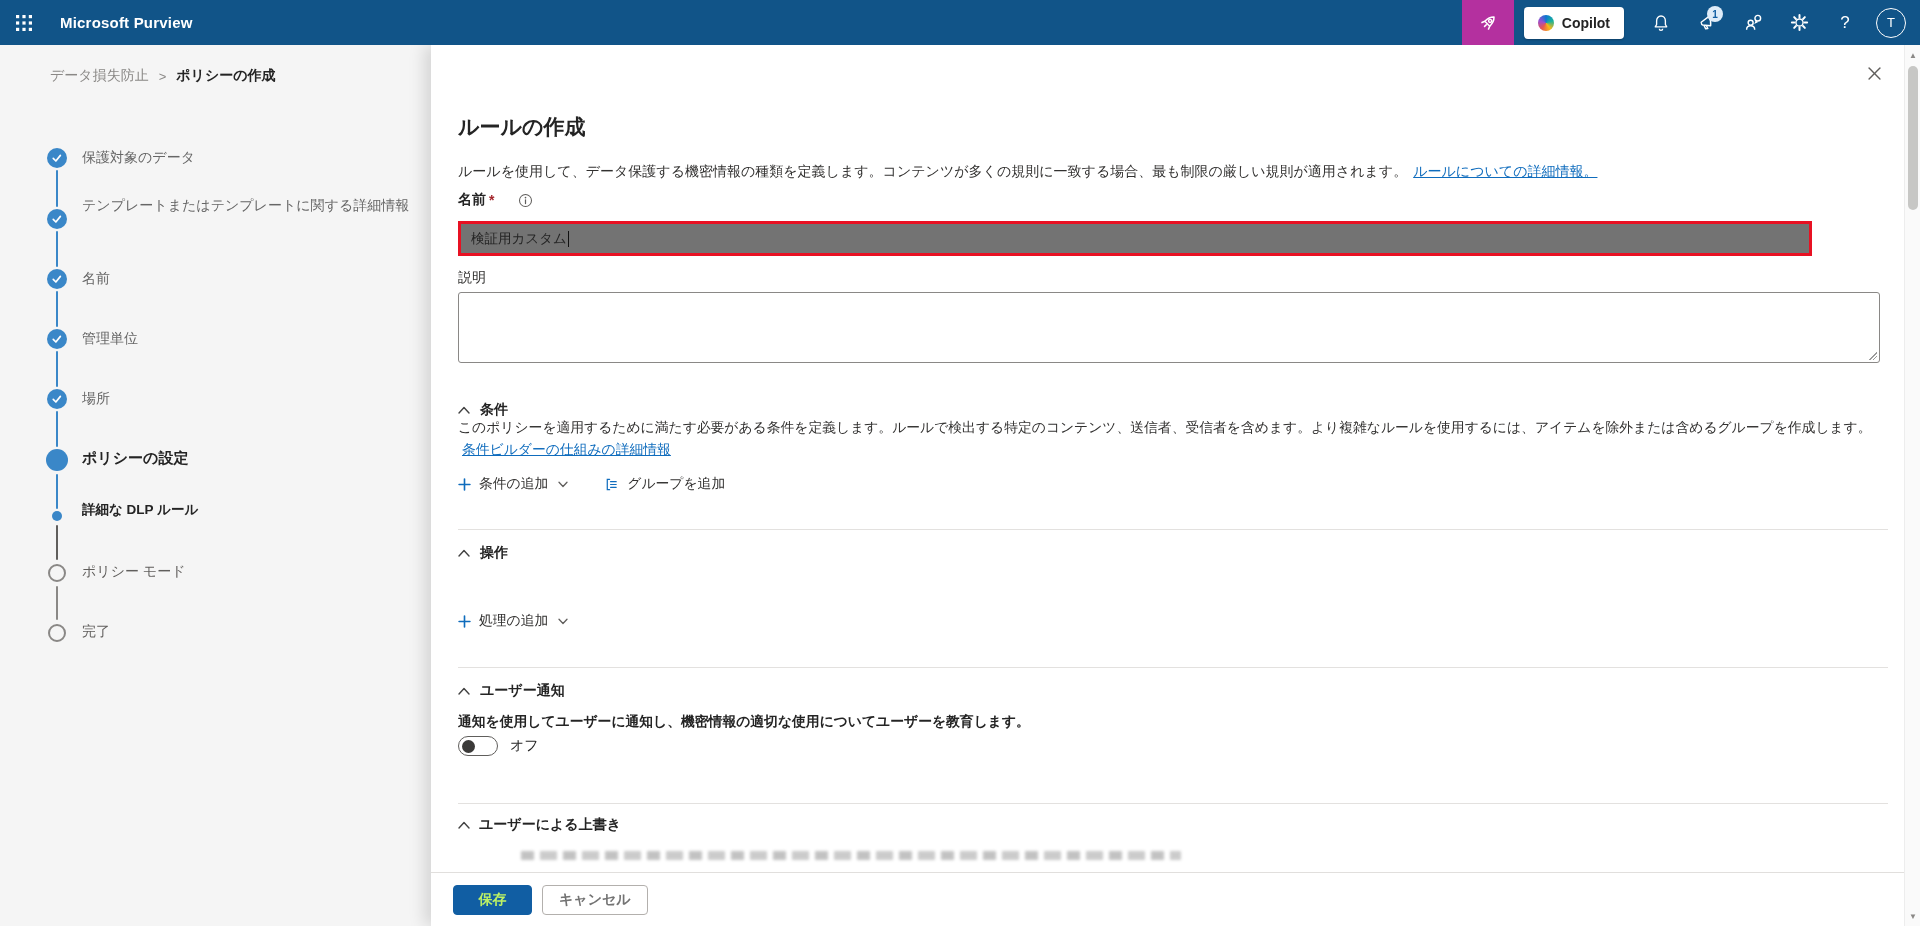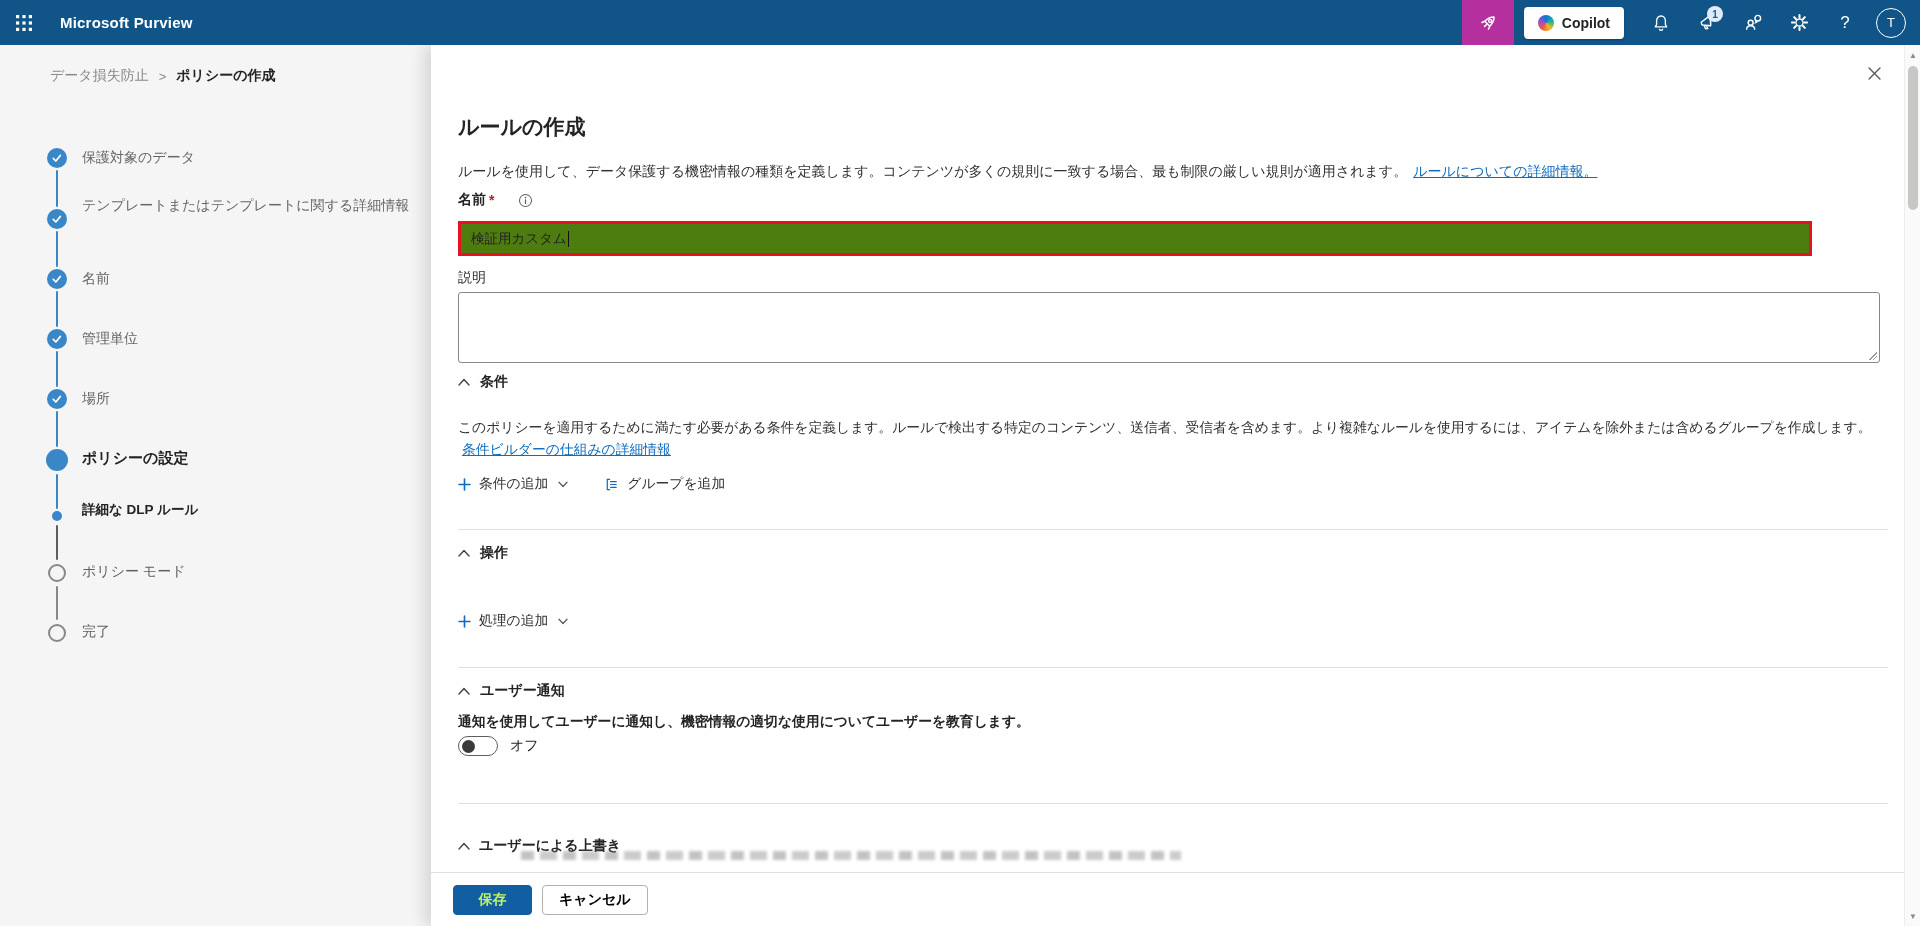--- a/index.html
+++ b/index.html
@@ -50,21 +50,21 @@
   .close-btn { position:absolute; right:33px; top:15px; width:26px; height:26px; display:flex; align-items:center; justify-content:center; cursor:pointer; }
   .panel-title { position:absolute; left:27px; top:68px; font-size:21px; font-weight:700; color:#242424; }
   .intro { position:absolute; left:27px; top:116px; width:1430px; font-size:14px; color:#323130; line-height:20px; }
   a.link { color:#0f6cbd; text-decoration:underline; cursor:pointer; }
   .intro a.link { margin-left:6px; }
 
   .name-row { position:absolute; left:27px; top:146px; display:flex; align-items:center; }
   .field-label { font-size:14px; font-weight:700; color:#242424; }
   .req { color:#a4262c; font-weight:700; margin-left:3px; font-size:14px; }
   .info-ic { margin-left:24px; display:flex; }
-  .name-input { position:absolute; left:27px; top:176px; width:1354px; height:35px; background:#4d7c0f; border:3px solid #e81123; display:flex; align-items:center; padding-left:10px; font-size:13.5px; color:#242424; cursor:text; }
+  .name-input { position:absolute; left:27px; top:176px; width:1354px; height:35px; background:#737373; border:3px solid #e81123; display:flex; align-items:center; padding-left:10px; font-size:13.5px; color:#242424; cursor:text; }
   .caret { display:inline-block; width:1px; height:16px; background:#111; margin-left:1px; animation:none; }
 
   .desc-label { position:absolute; left:27px; top:224px; font-size:14px; color:#323130; }
   .desc-textarea { position:absolute; left:27px; top:247px; width:1422px; height:71px; border:1px solid #8a8886; border-radius:3px; resize:none; outline:none; font-family:inherit; font-size:13.5px; padding:8px 10px; color:#242424; }
   .gripper { position:absolute; left:1437px; top:306px; width:9px; height:9px; background:
     linear-gradient(135deg, transparent 0 55%, #9a9a9a 55% 62%, transparent 62% 75%, #9a9a9a 75% 82%, transparent 82%); pointer-events:none; }
 
   .sec-header { position:absolute; left:27px; display:flex; align-items:center; gap:10px; cursor:pointer; }
   .sec-title { font-size:14px; font-weight:700; color:#242424; }
   .sec-body { position:absolute; left:27px; width:1430px; font-size:13.8px; line-height:22px; color:#323130; }
@@ -80,21 +80,21 @@
   .toggle-row { position:absolute; left:27px; display:flex; align-items:center; gap:12px; }
   .toggle { width:40px; height:20px; border:1px solid #605e5c; border-radius:10px; position:relative; background:#fff; cursor:pointer; }
   .toggle .knob { position:absolute; left:3px; top:2.5px; width:13px; height:13px; border-radius:50%; background:#3b3a39; }
   .toggle-lbl { font-size:14px; color:#242424; }
 
   .smudge { position:absolute; left:90px; top:806px; width:660px; height:9px; opacity:.45; filter:blur(1.6px);
     background:repeating-linear-gradient(90deg,#7a7a7a 0 13px, transparent 13px 19px, #8d8d8d 19px 36px, transparent 36px 42px); }
 
   .panel-footer { position:absolute; left:0; bottom:0; width:1473px; height:54px; background:#fff; border-top:1px solid #e1dfdd; display:flex; align-items:center; padding-left:22px; }
   .btn-primary { height:30px; min-width:79px; padding:0 16px; background:#115ea3; color:#bef264; border:1px solid #115ea3; border-radius:4px; font-size:14px; font-weight:700; cursor:pointer; font-family:inherit; }
-  .btn-secondary { height:30px; min-width:104px; padding:0 16px; margin-left:10px; background:#fff; color:#000000; border:1px solid #b3b0ad; border-radius:4px; font-size:14px; font-weight:700; cursor:pointer; font-family:inherit; }
+  .btn-secondary { height:30px; min-width:104px; padding:0 16px; margin-left:10px; background:#fff; color:#737373; border:1px solid #b3b0ad; border-radius:4px; font-size:14px; font-weight:700; cursor:pointer; font-family:inherit; }
 
   .scrollbar { position:absolute; right:0; top:0; width:16px; height:881px; background:#fafafa; border-left:1px solid #ededed; }
   .sb-arrow { position:absolute; left:0; width:16px; height:16px; color:#8a8886; font-size:8px; display:flex; align-items:center; justify-content:center; cursor:pointer; }
   .sb-arrow.up { top:2px; }
   .sb-arrow.down { bottom:2px; }
   .sb-thumb { position:absolute; left:3px; top:21px; width:10px; height:144px; background:#c7c7c5; border-radius:5px; cursor:grab; }
 </style>
 </head>
 <body>
 
@@ -287,21 +287,21 @@
 
     <div class="name-input">
       <span>検証用カスタム</span>
         <span class="caret"></span>
     </div>
 
     <div class="desc-label">説明</div>
     <textarea class="desc-textarea" aria-label="説明" style=""></textarea>
     <div class="gripper"></div>
 
-    <div class="sec-header" style="top:328px;">
+    <div class="sec-header" style="top:356px;">
       <svg width="12" height="8" viewBox="0 0 12 8">
           <polyline points="1,7 6,1.5 11,7" fill="none" stroke="#424242" stroke-width="1.4" stroke-linecap="round" stroke-linejoin="round"></polyline>
         </svg>
       <span class="sec-title">条件</span>
     </div>
     <div class="sec-body" style="top:372px;">
       <span>このポリシーを適用するために満たす必要がある条件を定義します。ルールで検出する特定のコンテンツ、送信者、受信者を含めます。より複雑なルールを使用するには、アイテムを除外または含めるグループを作成します。</span><a class="link">条件ビルダーの仕組みの詳細情報</a>
     </div>
     <div class="cmd-row" style="top:430px;">
       <div class="cmd-btn">
@@ -363,21 +363,21 @@
     <div class="sec-body bold" style="top:666px;">通知を使用してユーザーに通知し、機密情報の適切な使用についてユーザーを教育します。</div>
     <div class="toggle-row" style="top:691px;">
       <div class="toggle">
         <div class="knob"></div>
       </div>
       <span class="toggle-lbl">オフ</span>
     </div>
 
     <div class="divider" style="top:758px;"></div>
 
-    <div class="sec-header" style="top:792px;gap:9px;">
+    <div class="sec-header" style="top:771px;gap:9px;">
       <svg width="12" height="8" viewBox="0 0 12 8">
           <polyline points="1,7 6,1.5 11,7" fill="none" stroke="#424242" stroke-width="1.4" stroke-linecap="round" stroke-linejoin="round"></polyline>
         </svg>
       <span class="sec-title">ユーザーによる上書き</span>
     </div>
     <div class="smudge"></div>
 
     <div class="panel-footer">
       <button class="btn-primary">保存</button>
       <button class="btn-secondary">キャンセル</button>

